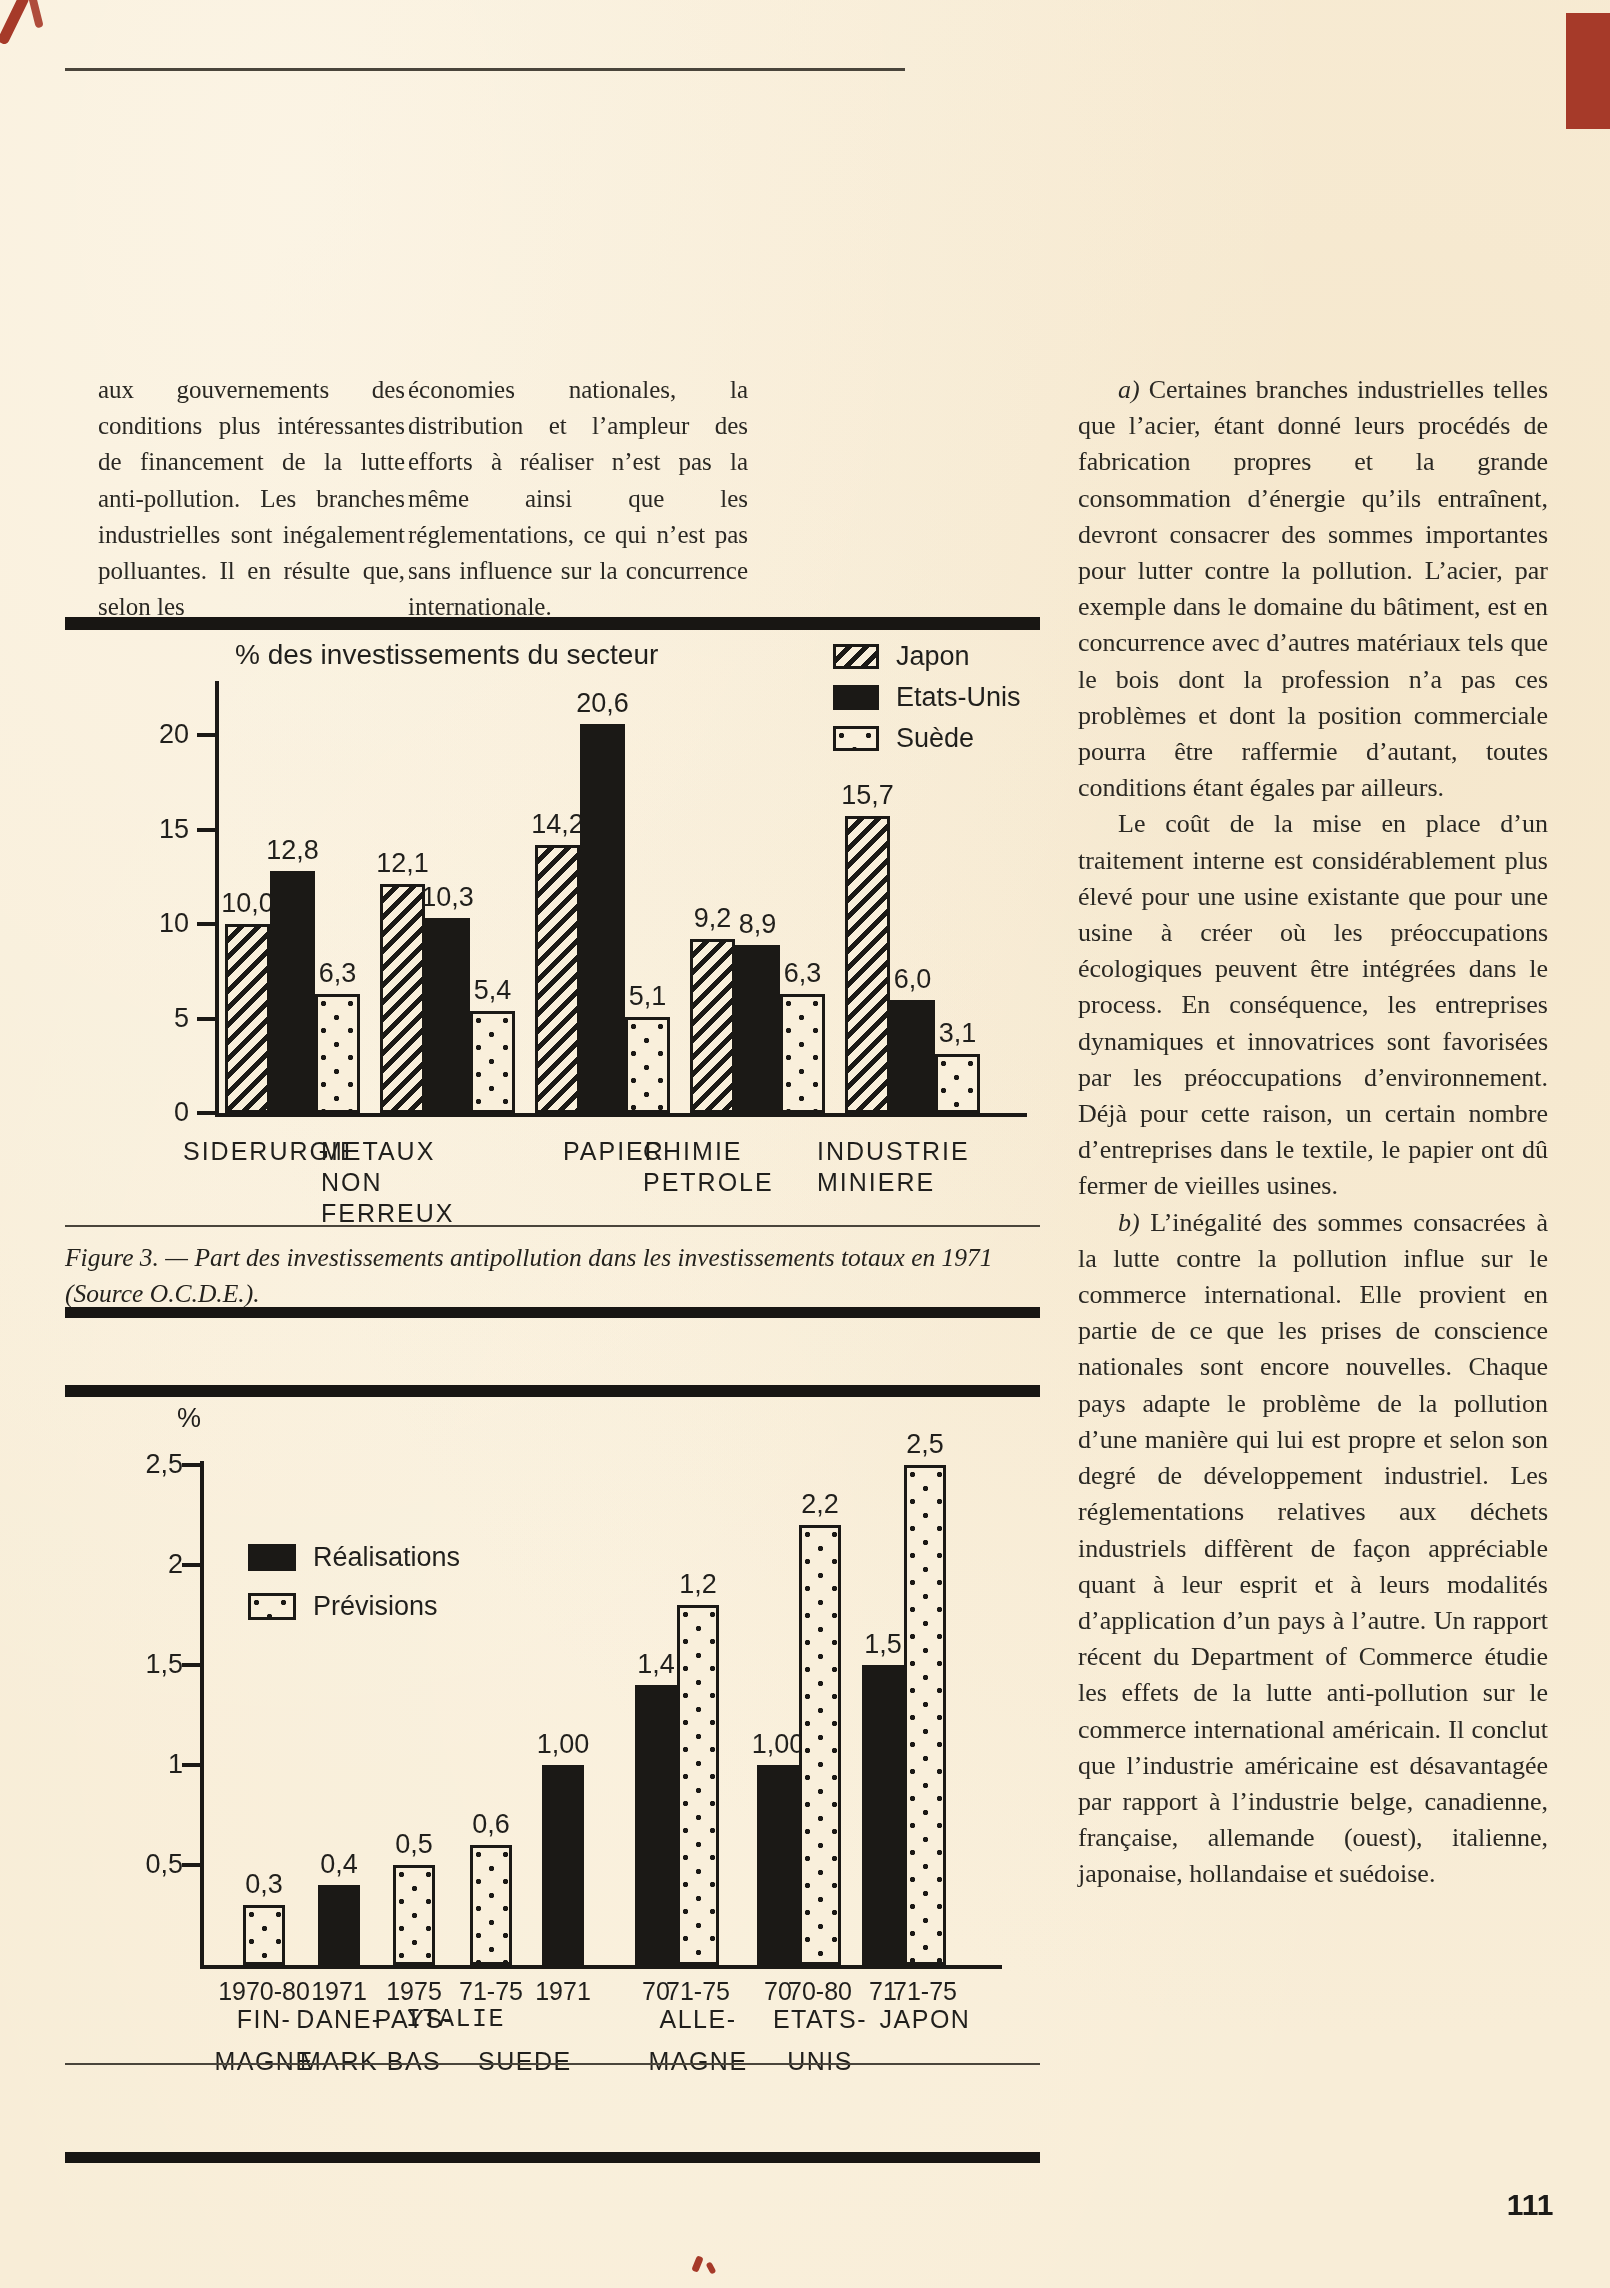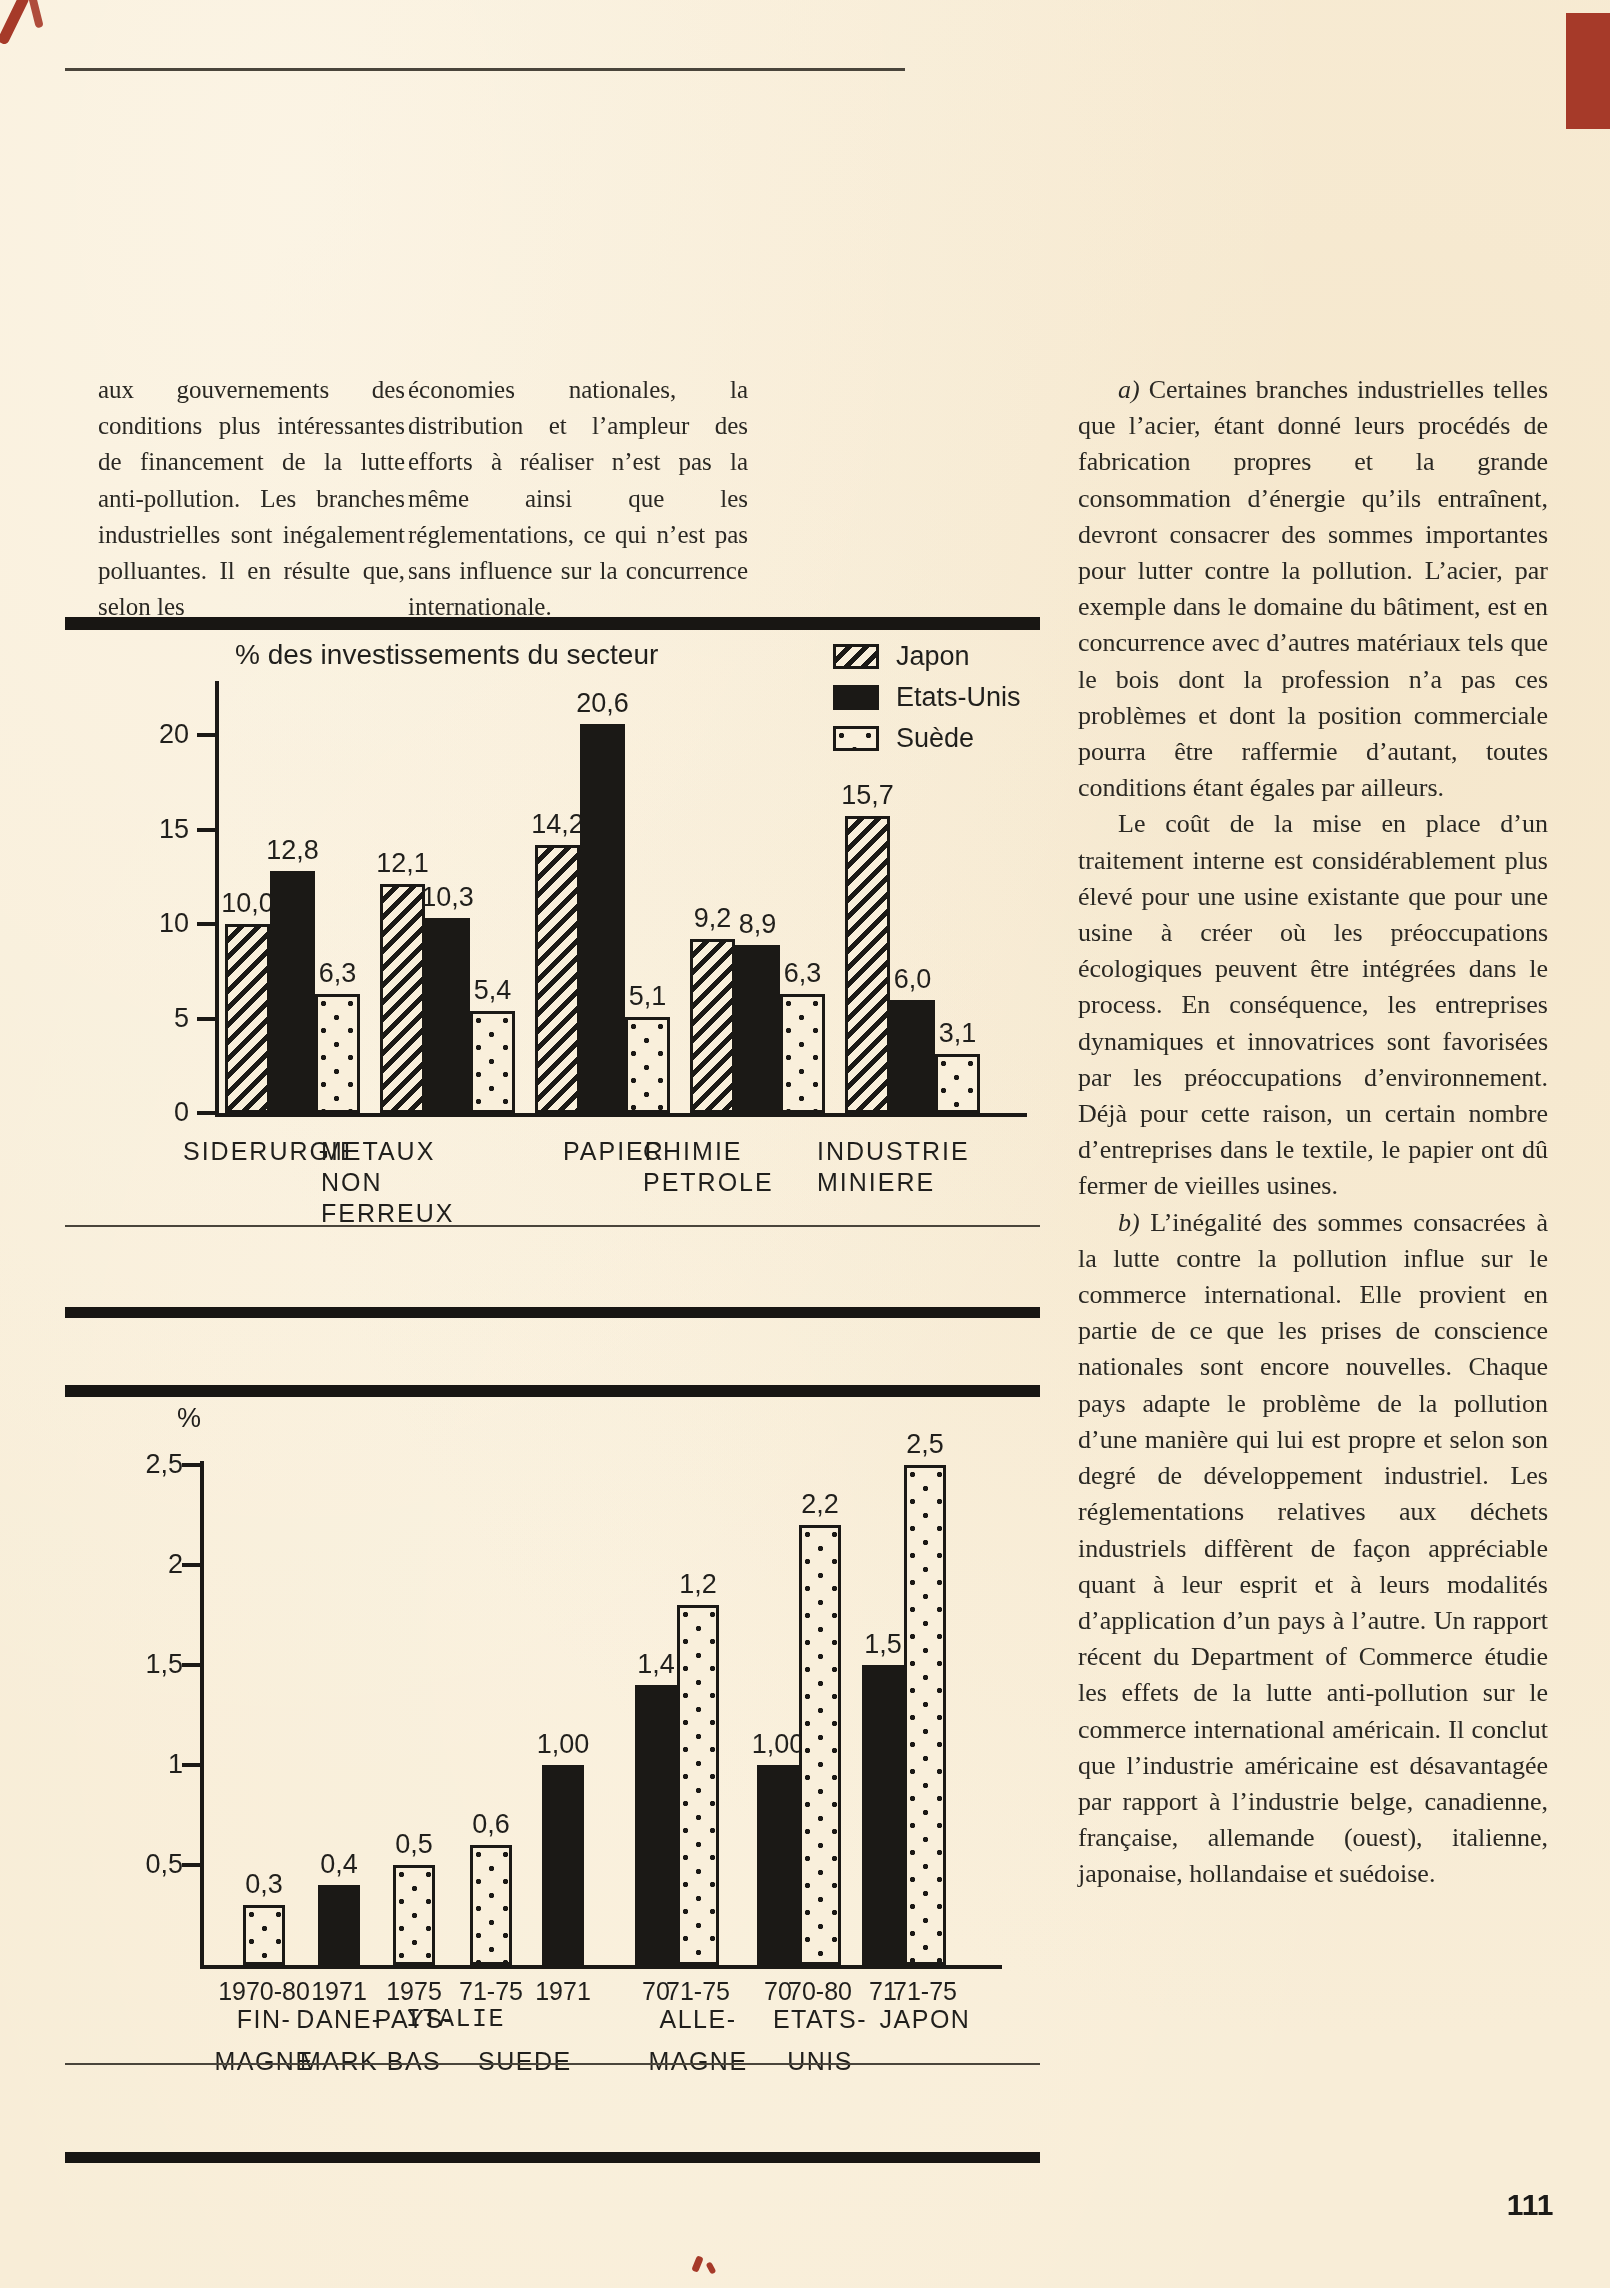--- a/index.html
+++ b/index.html
@@ -158,20 +158,21 @@
         <div class="lswatch pat-solid"></div>
         <div class="llabel sans">Etats-Unis</div>
       </div>
       <div class="lrow">
         <div class="lswatch pat-dots"></div>
         <div class="llabel sans">Suède</div>
       </div>
     </div>
 
   <div id="fig3-capline" class="rule-thin"></div>
+  <div id="fig3-caption" class="caption">Figure 3. — Part des investissements antipollution dans les investissements totaux en 1971 (Source O.C.D.E.).</div>
 
   <div id="midrule" class="rule-thick"></div>
   <div id="fig4-toprule" class="rule-thick"></div>
 
   <div id="fig4-plot">
     <div id="fig4-ylab" class="sans">%</div>
   <div class="axisline" style="left: 135px; top: 76px; width: 3.5px; height: 504px;"></div>
       <div class="axisline" style="left: 135px; top: 580px; width: 802px; height: 3.5px;"></div>
       <div class="axisline" style="left: 117px; top: 78px; width: 18px; height: 4px;"></div>
       <div class="ticklabel sans" style="left: 36px; top: 64px; width: 82px;">2,5</div>
@@ -224,20 +225,30 @@
       <div class="catlabel sans" style="left: 264px; top: 662px; width: 170px; text-align: center; letter-spacing: 1.5px;">BAS</div>
       <div class="catlabel sans" style="left: 341px; top: 620px; width: 170px; text-align: left; letter-spacing: 1.5px; font-family: Liberation Mono, monospace;">ITALIE</div>
       <div class="catlabel sans" style="left: 413px; top: 662px; width: 170px; text-align: left; letter-spacing: 1.5px;">SUEDE</div>
       <div class="catlabel sans" style="left: 548px; top: 620px; width: 170px; text-align: center; letter-spacing: 1.5px;">ALLE-</div>
       <div class="catlabel sans" style="left: 548px; top: 662px; width: 170px; text-align: center; letter-spacing: 1.5px;">MAGNE</div>
       <div class="catlabel sans" style="left: 670px; top: 620px; width: 170px; text-align: center; letter-spacing: 1.5px;">ETATS-</div>
       <div class="catlabel sans" style="left: 670px; top: 662px; width: 170px; text-align: center; letter-spacing: 1.5px;">UNIS</div>
       <div class="catlabel sans" style="left: 775px; top: 620px; width: 170px; text-align: center; letter-spacing: 1.5px;">JAPON</div>
     </div>
 
+  <div id="fig4-legend">
+      <div class="lrow">
+        <div class="lswatch pat-solid"></div>
+        <div class="llabel sans">Réalisations</div>
+      </div>
+      <div class="lrow">
+        <div class="lswatch pat-dots"></div>
+        <div class="llabel sans">Prévisions</div>
+      </div>
+    </div>
 
   <div id="fig4-capline" class="rule-thin"></div>
 
   <div id="botrule" class="rule-thick"></div>
 
   <div id="page-number">111</div>
 
 </div>
 
 </body></html>

